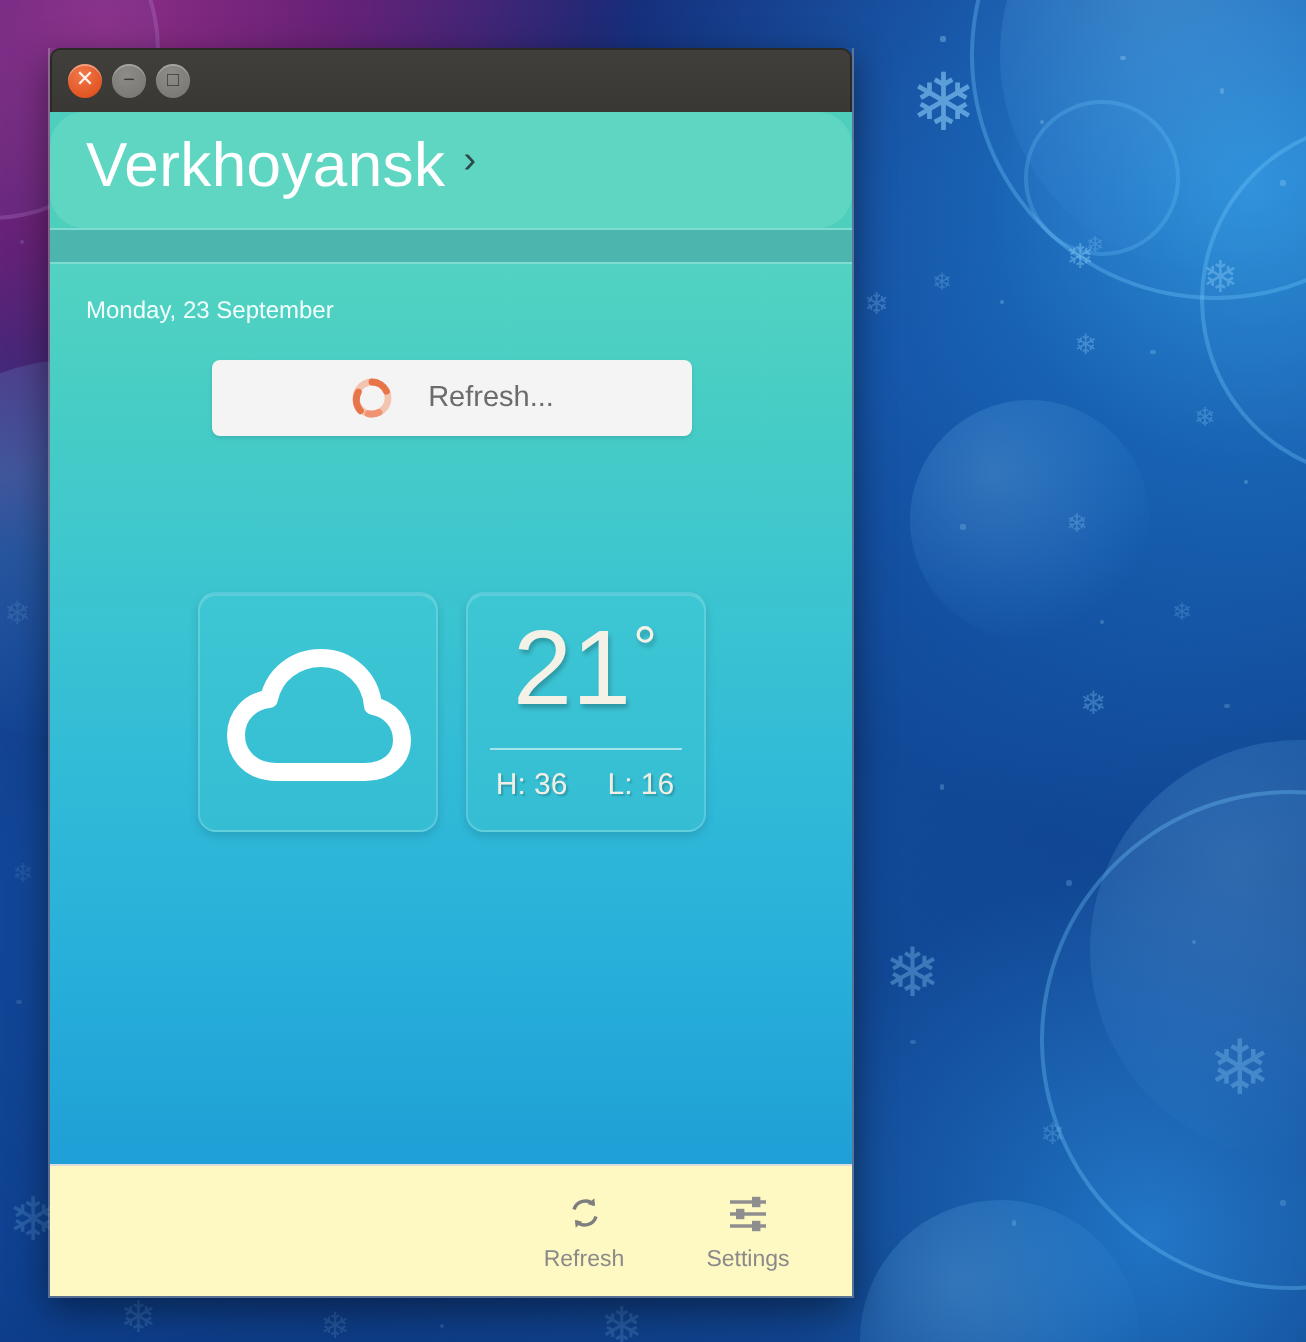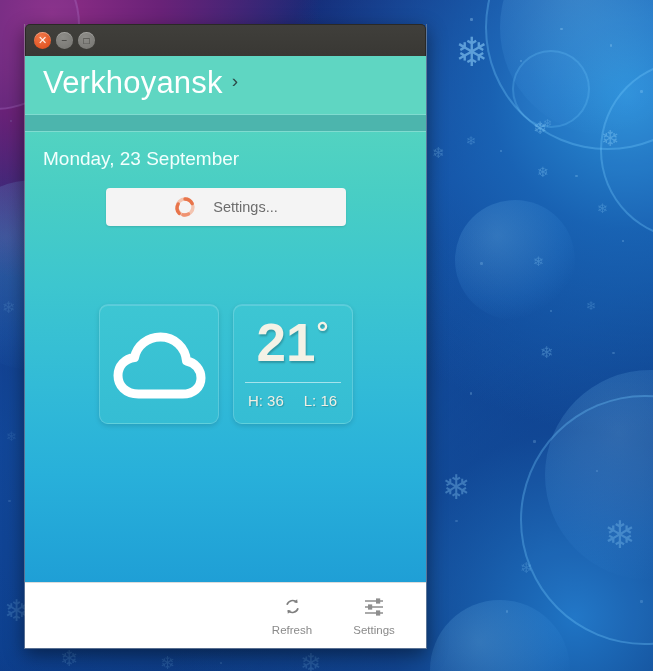--- a/index.html
+++ b/index.html
@@ -52,65 +52,65 @@
   #titlebar .wtitle {
     margin-left:12px; color:#d7d5d0; font-size:14.5px; font-weight:bold;
     letter-spacing:0.1px;
   }
 
   
   #app { flex:1; display:flex; flex-direction:column; background:#4ecfbd; overflow:hidden; }
 
   #app-header {
     flex:0 0 58px; background:#5fd6c2;
-    display:flex; align-items:center; padding:0 0 4px 18px;
+    display:flex; align-items:center; padding:0 0 4px 18px;border-radius:17px;
   }
   #app-header .city { font-size:31px; color:#ffffff; font-weight:300; letter-spacing:0.2px; }
   #app-header .chev { margin-left:9px; font-size:19px; color:#2e4a48; position:relative; top:-2px; }
 
   #divider-strip { flex:0 0 18px; background:#4cb5ad; border-top:1px solid #7fdcd0; border-bottom:1px solid #7fdcd0; }
 
   #content {
     flex:1; position:relative;
     background:linear-gradient(#52d3c1 0%, #47cdc5 16%, #3dc6cf 34%, #32bbd7 56%, #28b0da 76%, #1f9fd6 100%);
     display:flex; flex-direction:column; align-items:center;
   }
 
-  #date-label { align-self:flex-start; margin:16px 0 0 18px; font-size:19px; color:#f2fffd; }
+  #date-label { align-self:flex-start; margin:16px 0 0 18px; font-size:12px; color:#f2fffd; }
 
   #loading-box {
     margin-top:18px; width:240px; height:38px; background:#f4f4f4;
     border-radius:4px; display:flex; align-items:center; justify-content:center; gap:16px;
     box-shadow:0 1px 2px rgba(0,0,0,0.12);
   }
   .spinner { width:24px; height:24px; }
   #loading-box .ltext { font-size:14.5px; color:#6c6c6c; }
 
   #tiles { margin-top:78px; display:flex; gap:14px; }
   .tile {
     width:120px; height:120px; border-radius:9px;
     background:linear-gradient(#3dc6d3 0%, #35bdd4 100%);
     border:1px solid rgba(255,255,255,0.18);
     box-shadow:0 2px 5px rgba(0,0,0,0.13), inset 0 1px 0 rgba(255,255,255,0.16);
     display:flex; flex-direction:column; align-items:center; justify-content:center;
   }
   .tile.cond { padding-top:4px; }
   .tile.temp { justify-content:flex-start; padding-top:11px; }
   .temp-main {
-    font-size:53px; font-weight:700; color:#f4f2e6; line-height:1;
+    font-size:53px; font-weight:400; color:#f4f2e6; line-height:1;
     text-shadow:1px 2px 2px rgba(0,0,0,0.22);
     display:flex; align-items:flex-start;
   }
   .temp-main .deg { font-size:30px; line-height:1; margin-left:1px; position:relative; top:2px; }
   .temp-rule { width:96px; height:1px; background:rgba(255,255,255,0.55); margin:13px 0 9px 0; }
   .hl { display:flex; gap:20px; font-size:15px; color:#f1efe4; text-shadow:1px 1px 1px rgba(0,0,0,0.2); }
 
   
   #toolbar {
-    flex:0 0 66px; background:#ffffff; border-top:1px solid #dcdcdc;
+    flex:0 0 66px; background:#fef9c3; border-top:1px solid #dcdcdc;
     display:flex; align-items:center; justify-content:flex-end; gap:26px; padding-right:24px;
   }
   .tb-btn { display:flex; flex-direction:column; align-items:center; gap:6px; width:56px; }
   .tb-btn .ticon { height:22px; display:flex; align-items:center; justify-content:center; }
   .tb-btn .tlabel { font-size:11.5px; color:#8a8a8a; }
 </style>
 </head>
 <body>
 
 <div id="desktop">
@@ -193,21 +193,21 @@
 
       <div id="loading-box">
         <span class="spinner">
           <svg width="24" height="24" viewBox="0 0 24 24">
             <circle cx="12" cy="12" r="8" fill="none" stroke="#f3c4b0" stroke-width="3.4"></circle>
             <path d="M12 4 A8 8 0 0 1 19.2 8.6" fill="none" stroke="#e8744a" stroke-width="3.4" stroke-linecap="round"></path>
             <path d="M6.2 18.4 A8 8 0 0 1 5.2 9.0" fill="none" stroke="#e8744a" stroke-width="3.4" stroke-linecap="round"></path>
             <path d="M15.5 19.1 A8 8 0 0 1 10.0 19.8" fill="none" stroke="#ef9372" stroke-width="3.4" stroke-linecap="round"></path>
           </svg>
         </span>
-        <span class="ltext">Settings...</span>
+        <span class="ltext">Refresh...</span>
       </div>
 
       <div id="tiles">
 
         <div class="tile cond">
           <span>
             <svg width="94" height="72" viewBox="0 0 94 72">
               <path d="M26.5 66 C13.5 66 6 57.5 6 47.5 C6 38 13 30.5 22.5 29.5
                        C25 17.5 35.5 9 48.5 9 C62.5 9 73.5 19.5 74.5 33
                        C83 34.5 89 41.5 89 50 C89 59.5 81.5 66 70.5 66 Z" fill="none" stroke="#ffffff" stroke-width="9" stroke-linejoin="round"></path>

